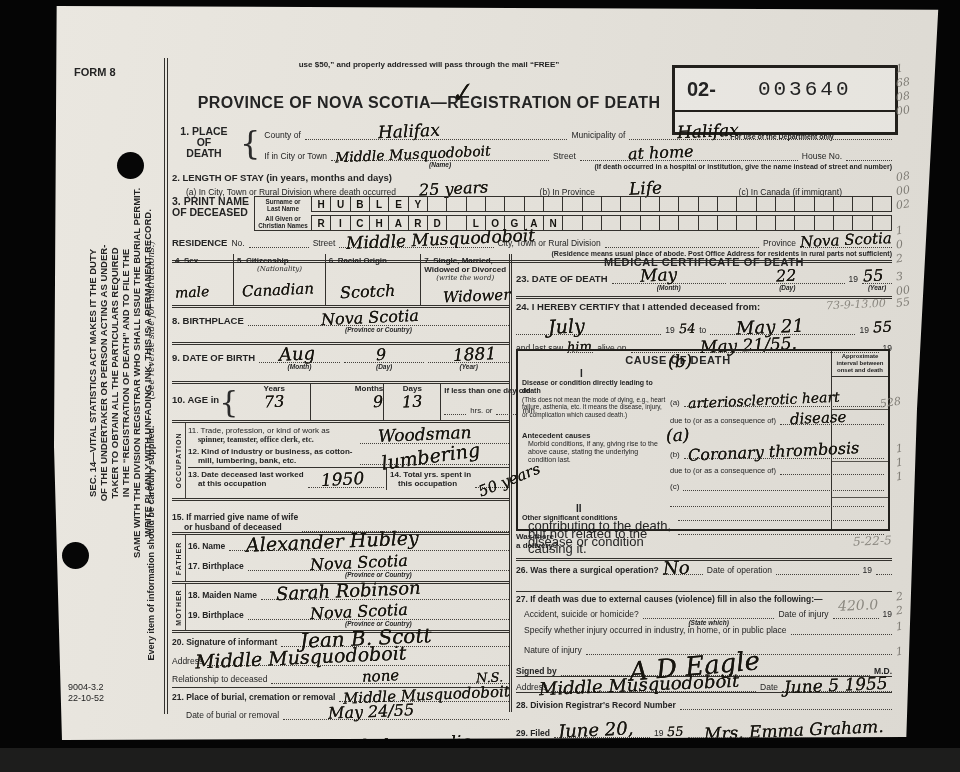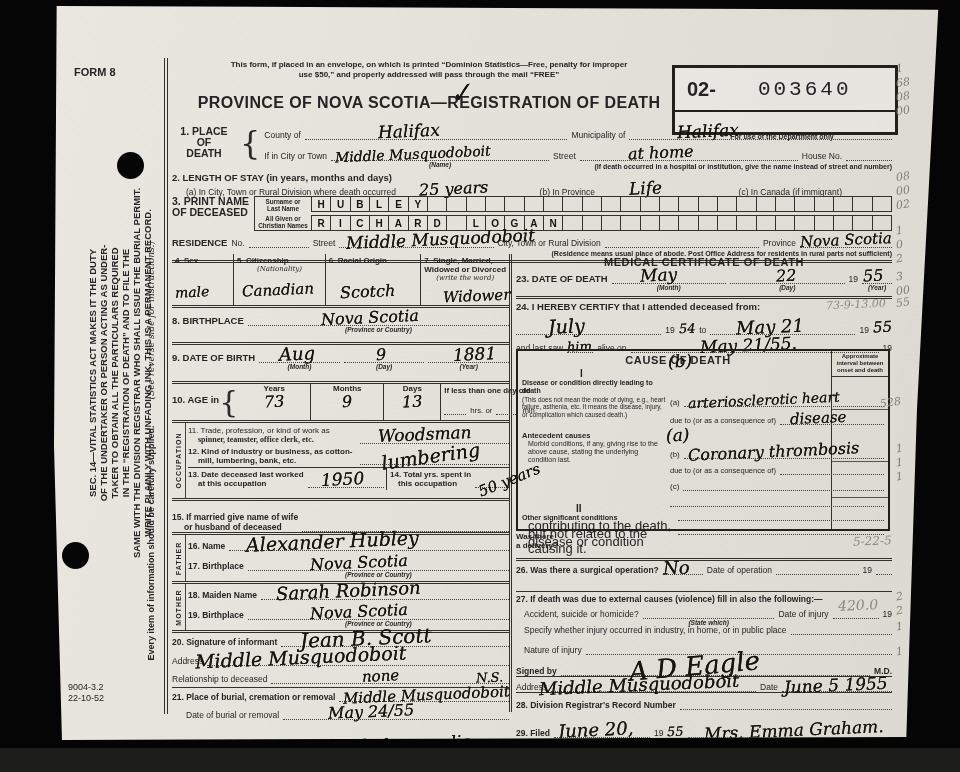--- a/index.html
+++ b/index.html
@@ -46,21 +46,20 @@
 </style>
 </head>
 <body>
 
 <div id="stage">
   <div id="paper">
 
     <div class="abs bll" style="left:20px;top:60px;font-size:11px;">FORM 8</div>
 
     <div class="abs" style="left:140px;top:54px;width:470px;text-align:center;font-size:8px;line-height:10px;font-weight:700;">
-      <div>This form, if placed in an envelope, on which is printed “Dominion Statistics—Free, penalty for improper</div>
       <div>use $50,” and properly addressed will pass through the mail “FREE”</div>
     </div>
 
     <div class="abs" style="left:120px;top:88px;width:510px;text-align:center;font-size:16px;font-weight:700;letter-spacing:.4px;">PROVINCE OF NOVA SCOTIA—REGISTRATION OF DEATH</div>
 
     <div class="abs hw" style="left:396px;top:74px;font-size:26px;transform:rotate(-12deg);">✓</div>
 
     <div class="abs" style="left:618px;top:59px;width:220px;height:64px;border:3px solid #22201c;background:rgba(255,255,255,.25);">
       <div style="display:flex;align-items:center;height:42px;border-bottom:2px solid #22201c;">
         <span style="font-size:20px;font-weight:700;margin-left:12px;">02-</span>
@@ -295,21 +294,21 @@
           </div>
         </div>
 
         <div class="rule2" style="height:36px;display:flex;align-items:stretch;">
           <span class="bll" style="padding-top:10px;">10. AGE in</span>
           <span class="brace" style="font-size:30px;line-height:36px;">{</span>
           <div style="flex:0 0 72px;border-right:1px solid #33312d;text-align:center;">
             <div class="bl" style="font-size:8px;">Years</div>
             <i class="hw" style="font-size:16px;">73</i>
           </div>
-          <div style="flex:0 0 72px;border-right:1px solid #33312d;text-align:center;">
+          <div style="flex:0 0 72px;border-right:1px solid #33312d;text-align:right;">
             <div class="bl" style="font-size:8px;">Months</div>
             <i class="hw" style="font-size:16px;">9</i>
           </div>
           <div style="flex:0 0 56px;border-right:1px solid #33312d;text-align:center;">
             <div class="bl" style="font-size:8px;">Days</div>
             <i class="hw" style="font-size:16px;">13</i>
           </div>
           <div style="flex:1;padding:2px 2px 0 3px;">
             <div class="bl" style="font-size:7.8px;">If less than one day old</div>
             <div class="ln" style="margin-top:8px;">

